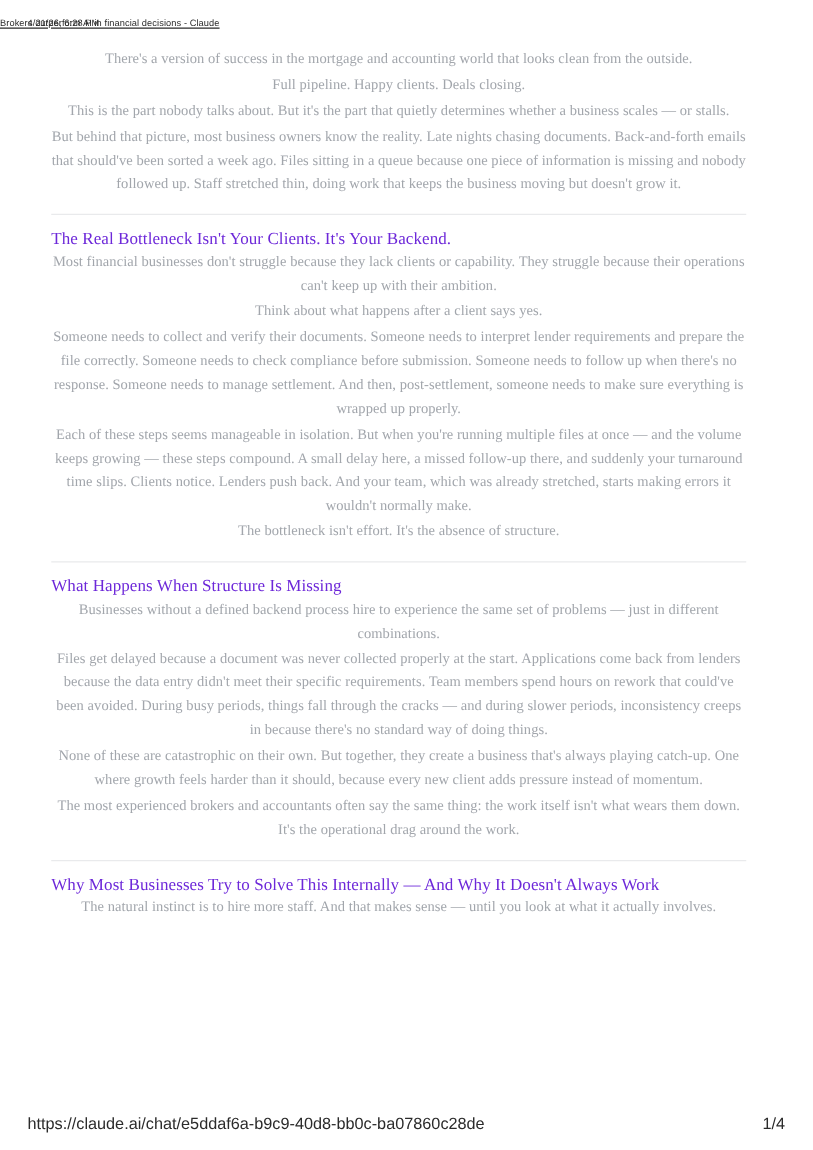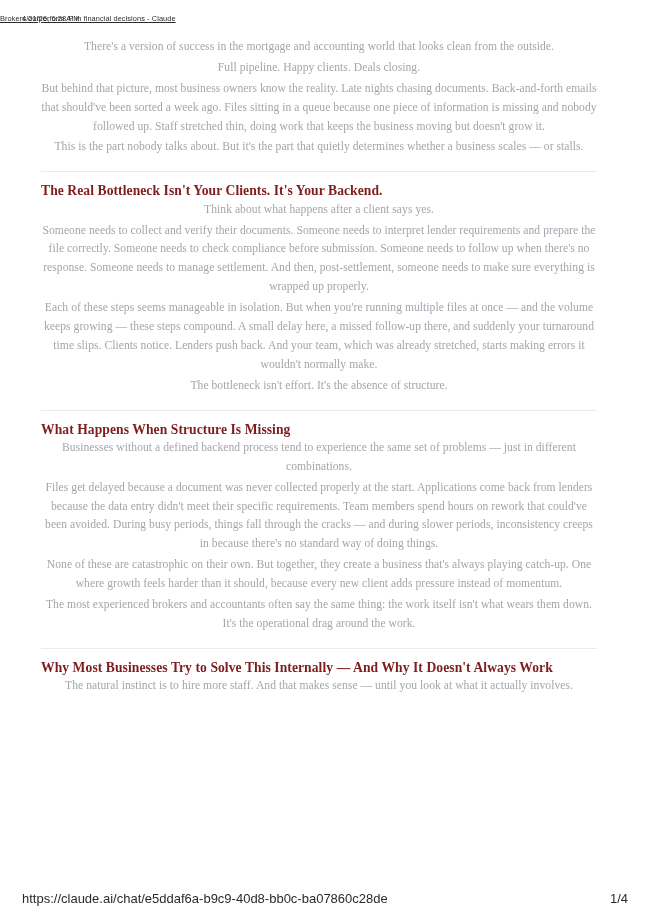--- a/index.html
+++ b/index.html
@@ -92,22 +92,22 @@
   .sec-divider {
     border: 0;
     border-top: 1px solid #e9eaec;
     margin: 14px 0 11px 0;
     height: 0;
   }
 
   .sec-heading {
     font-size: 13.6px;
     line-height: 1.2;
-    font-weight: 700;
-    color: #7f1d1d;
+    font-weight: 400;
+    color: #6d28d9;
     margin: 0 0 1px 0;
     letter-spacing: 0.005em;
   }
 
   .para {
     font-size: 11.6px;
     line-height: 1.63;
     margin: 0 0 2px 0;
     color: #a2a6ac;
     letter-spacing: 0.004em;
@@ -122,33 +122,34 @@
 
   <div class="print-header">
     <span class="ph-date">4/21/26, 6:28 PM</span>
     <span class="ph-title">Brokers outperform AI in financial decisions - Claude</span>
   </div>
 
   <div class="article">
 
     <p class="para">There's a version of success in the mortgage and accounting world that looks clean from the outside.</p>
     <p class="para">Full pipeline. Happy clients. Deals closing.</p>
+    <p class="para">This is the part nobody talks about. But it's the part that quietly determines whether a business scales — or stalls.</p>
     <p class="para">But behind that picture, most business owners know the reality. Late nights chasing documents. Back-and-forth emails that should've been sorted a week ago. Files sitting in a queue because one piece of information is missing and nobody followed up. Staff stretched thin, doing work that keeps the business moving but doesn't grow it.</p>
-    <p class="para">This is the part nobody talks about. But it's the part that quietly determines whether a business scales — or stalls.</p>
 
     <hr class="sec-divider">
     <h2 class="sec-heading">The Real Bottleneck Isn't Your Clients. It's Your Backend.</h2>
+    <p class="para">Most financial businesses don't struggle because they lack clients or capability. They struggle because their operations can't keep up with their ambition.</p>
     <p class="para">Think about what happens after a client says yes.</p>
     <p class="para">Someone needs to collect and verify their documents. Someone needs to interpret lender requirements and prepare the file correctly. Someone needs to check compliance before submission. Someone needs to follow up when there's no response. Someone needs to manage settlement. And then, post-settlement, someone needs to make sure everything is wrapped up properly.</p>
     <p class="para">Each of these steps seems manageable in isolation. But when you're running multiple files at once — and the volume keeps growing — these steps compound. A small delay here, a missed follow-up there, and suddenly your turnaround time slips. Clients notice. Lenders push back. And your team, which was already stretched, starts making errors it wouldn't normally make.</p>
     <p class="para tight">The bottleneck isn't effort. It's the absence of structure.</p>
 
     <hr class="sec-divider">
     <h2 class="sec-heading">What Happens When Structure Is Missing</h2>
-    <p class="para">Businesses without a defined backend process tend to experience the same set of problems — just in different combinations.</p>
+    <p class="para">Businesses without a defined backend process hire to experience the same set of problems — just in different combinations.</p>
     <p class="para">Files get delayed because a document was never collected properly at the start. Applications come back from lenders because the data entry didn't meet their specific requirements. Team members spend hours on rework that could've been avoided. During busy periods, things fall through the cracks — and during slower periods, inconsistency creeps in because there's no standard way of doing things.</p>
     <p class="para">None of these are catastrophic on their own. But together, they create a business that's always playing catch-up. One where growth feels harder than it should, because every new client adds pressure instead of momentum.</p>
     <p class="para tight">The most experienced brokers and accountants often say the same thing: the work itself isn't what wears them down. It's the operational drag around the work.</p>
 
     <hr class="sec-divider">
     <h2 class="sec-heading">Why Most Businesses Try to Solve This Internally — And Why It Doesn't Always Work</h2>
     <p class="para">The natural instinct is to hire more staff. And that makes sense — until you look at what it actually involves.</p>
   </div>
 
   <div class="print-footer">

